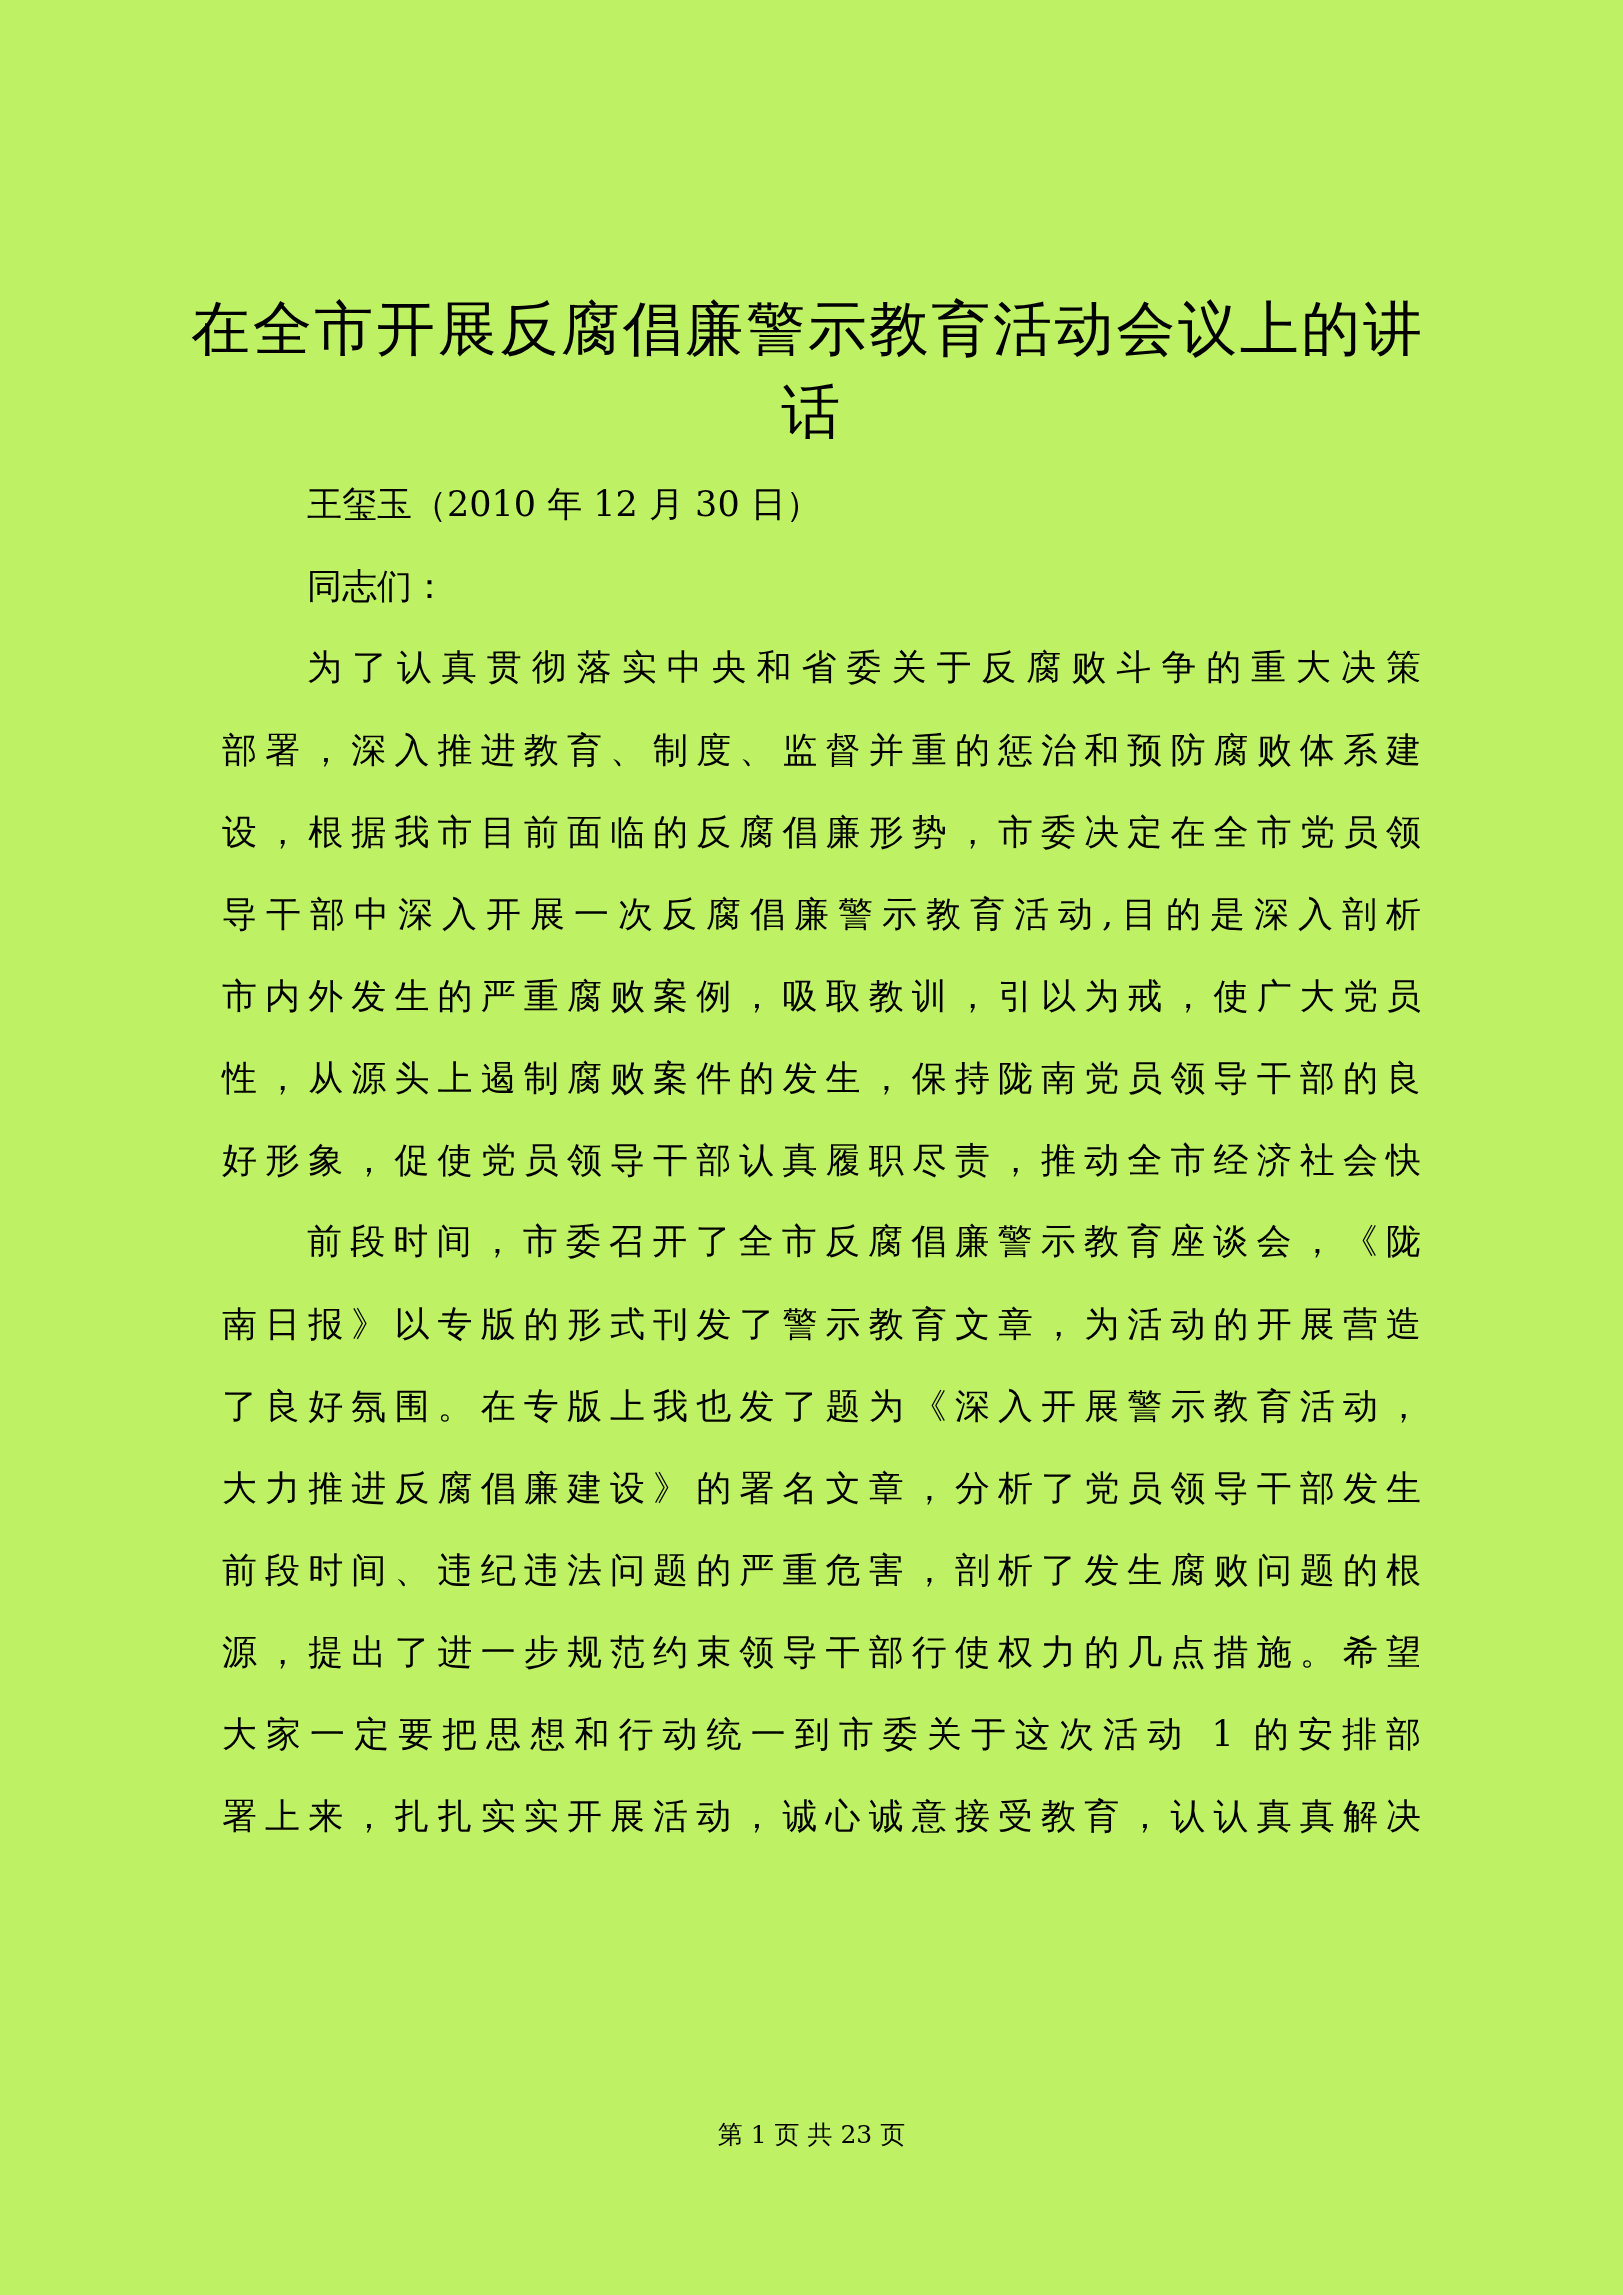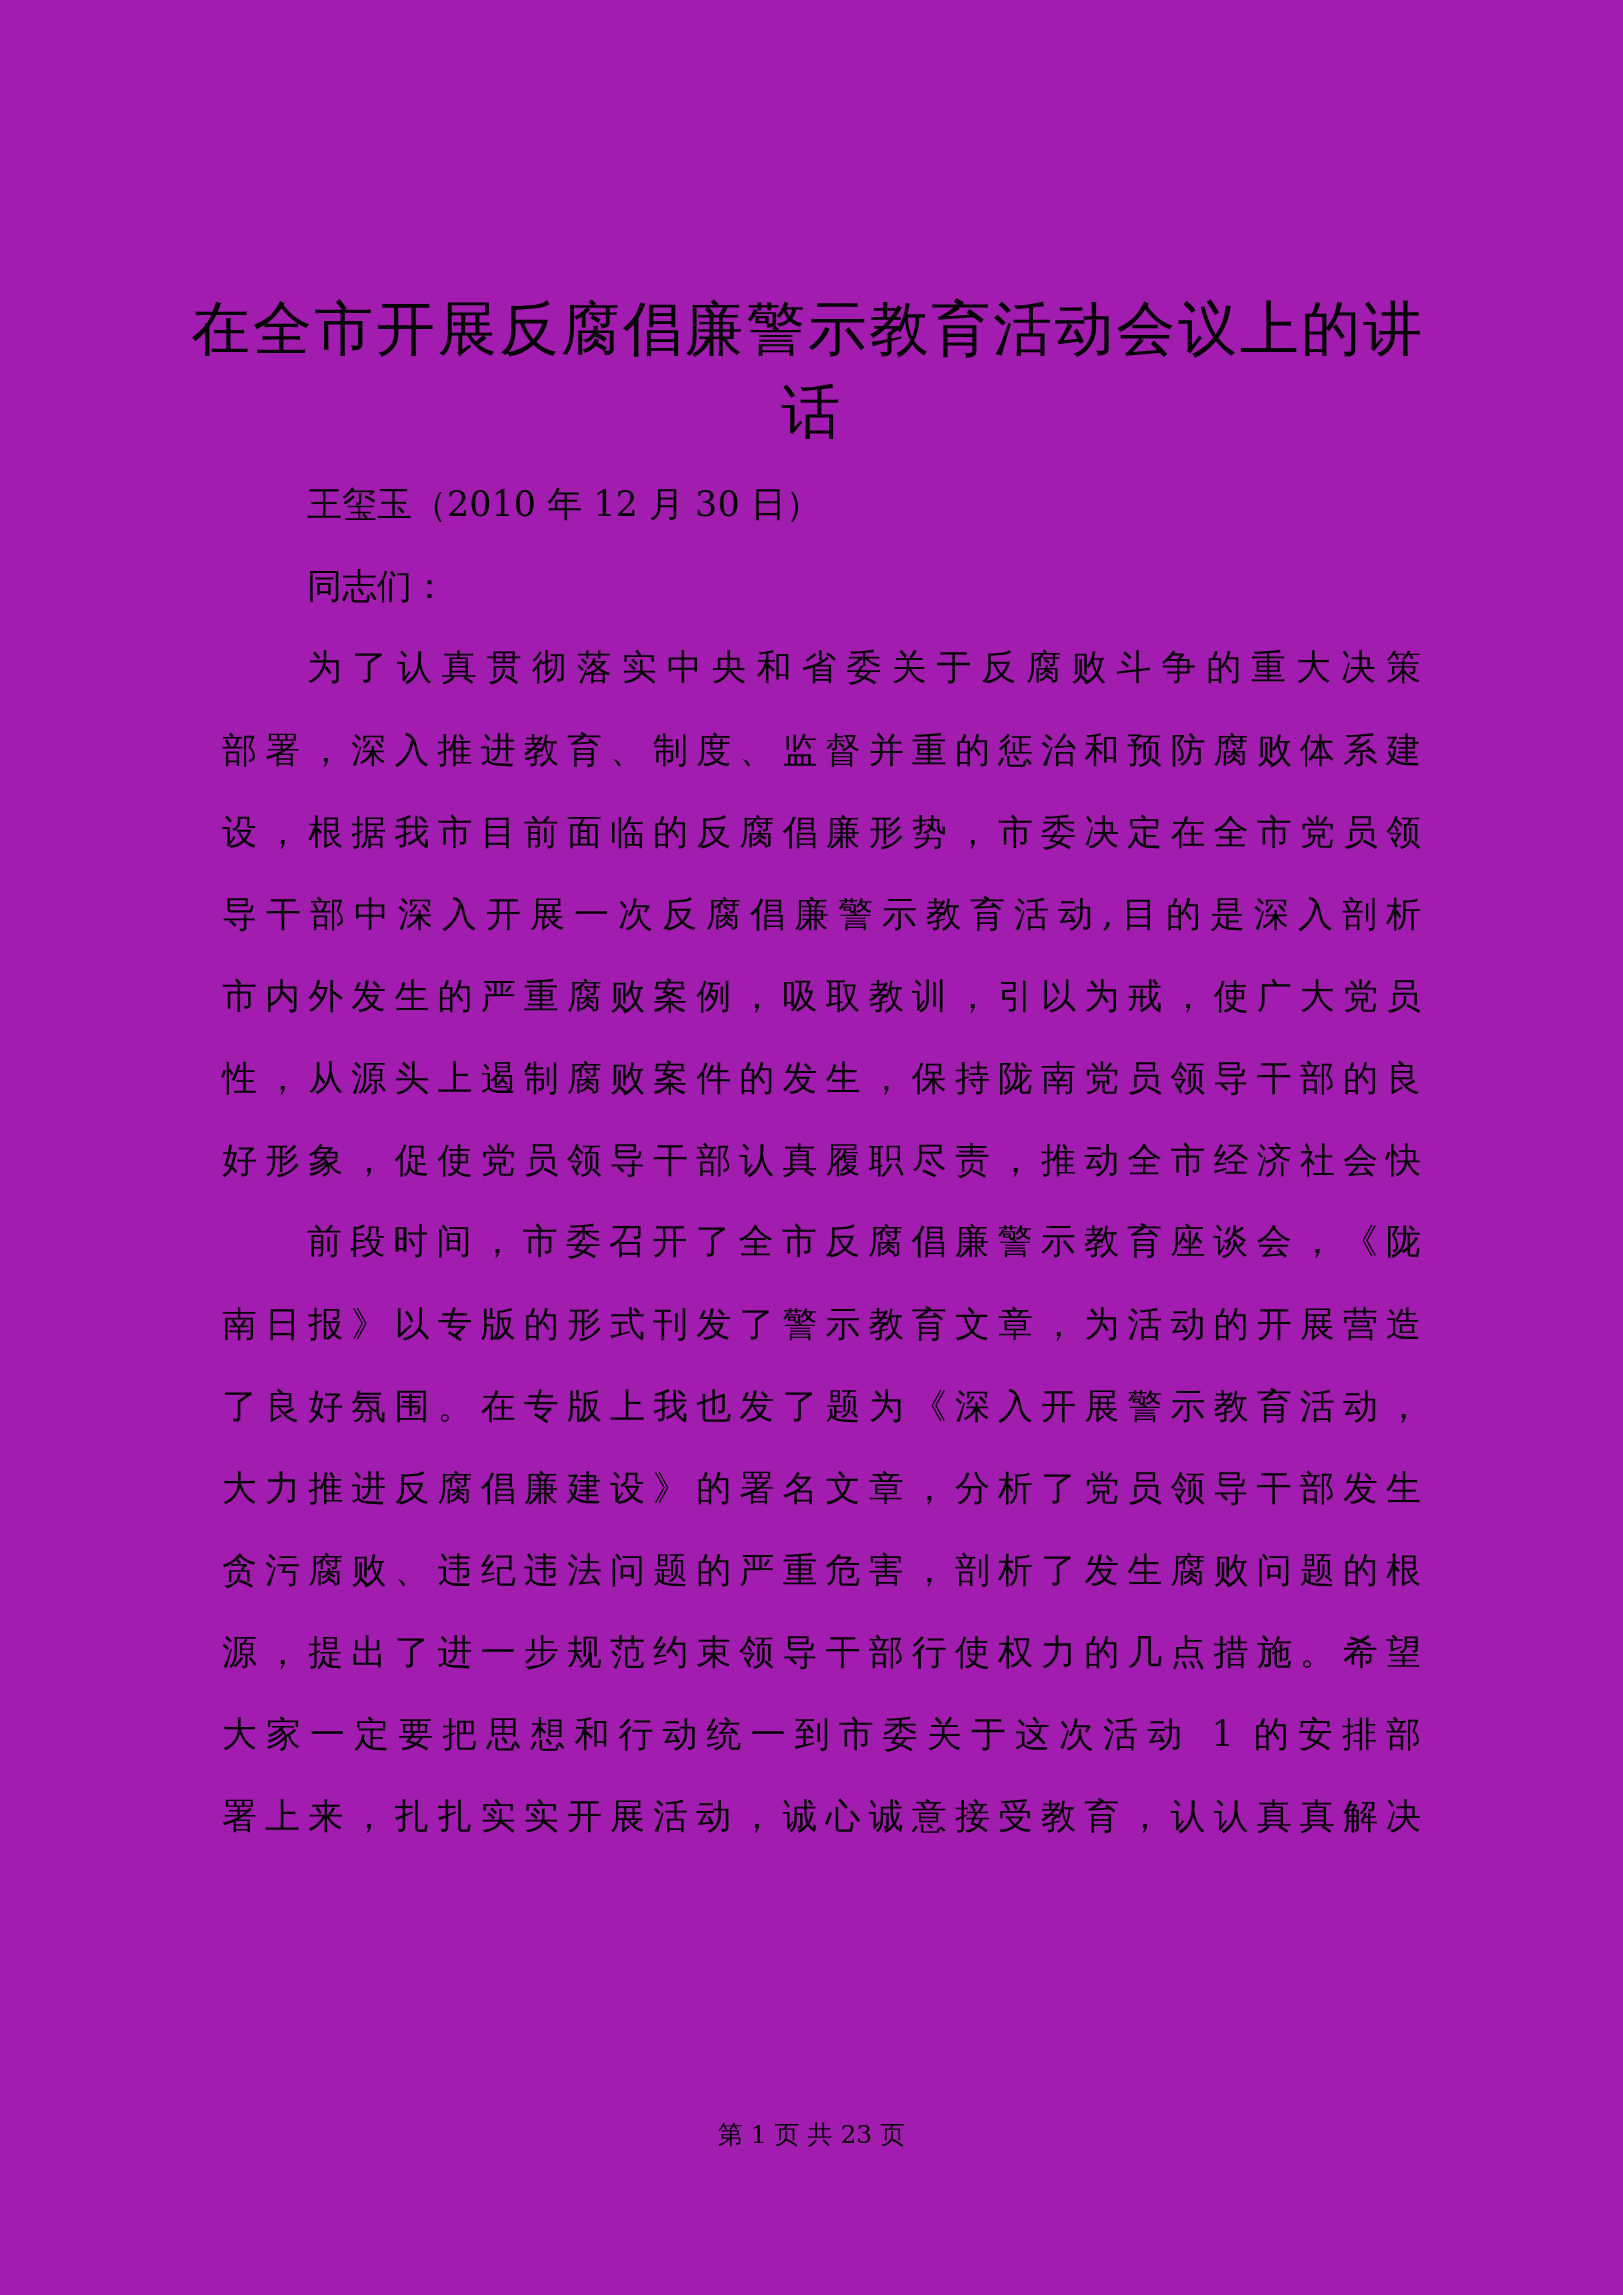--- a/index.html
+++ b/index.html
@@ -1,18 +1,18 @@
 <!DOCTYPE html>
 <html style="font-size:13.5px"><head>
 <meta charset="utf-8">
 <style>
   html, body { margin: 0; padding: 0; background: #ffffff; }
   body { width: 1623px; height: 2295px; position: relative; overflow: hidden;
          font-family: "DejaVu Serif", "Liberation Serif", serif; color: #000; }
-  .page { position: absolute; left: 0; top: 0; width: 1623px; height: 2295px; background: #a21caf; }
+  .page { position: absolute; left: 0; top: 0; width: 1623px; height: 2295px; background: #bef264; }
   .title { position: absolute; left: 191px; width: 1231px; top: 287px;
            font-size: 59px; line-height: 83px; color: #000; font-weight: normal; }
   .title .tline { display: block; height: 83px; white-space: nowrap; }
   .title .tline.full { text-align: justify; text-align-last: justify; }
   .title .tline.center { text-align: center; padding-left: 8.5px; }
   .body { position: absolute; left: 222px; width: 1199px; top: 463px;
           font-size: 35px; line-height: 82px; }
   .line { display: block; height: 82px; white-space: nowrap; }
   .line.j { text-align: justify; text-align-last: justify; }
   .line.ind { padding-left: 85px; }
@@ -42,21 +42,21 @@
       <span class="line j">市内外发生的严重腐败案例，吸取教训，引以为戒，使广大党员</span>
       <span class="line j">性，从源头上遏制腐败案件的发生，保持陇南党员领导干部的良</span>
       <span class="line j">好形象，促使党员领导干部认真履职尽责，推动全市经济社会快</span>
     </div>
 
     <div>
       <span class="line ind j">前段时间，市委召开了全市反腐倡廉警示教育座谈会，《陇</span>
       <span class="line j">南日报》以专版的形式刊发了警示教育文章，为活动的开展营造</span>
       <span class="line j">了良好氛围。在专版上我也发了题为《深入开展警示教育活动，</span>
       <span class="line j">大力推进反腐倡廉建设》的署名文章，分析了党员领导干部发生</span>
-      <span class="line j">贪污腐败、违纪违法问题的严重危害，剖析了发生腐败问题的根</span>
+      <span class="line j">前段时间、违纪违法问题的严重危害，剖析了发生腐败问题的根</span>
       <span class="line j">源，提出了进一步规范约束领导干部行使权力的几点措施。希望</span>
       <span class="line j">大家一定要把思想和行动统一到市委关于这次活动 1 的安排部</span>
       <span class="line j">署上来，扎扎实实开展活动，诚心诚意接受教育，认认真真解决</span>
     </div>
   </div>
 
   <div class="footer">
     <span>第 1 页  共 23 页</span>
   </div>
 

